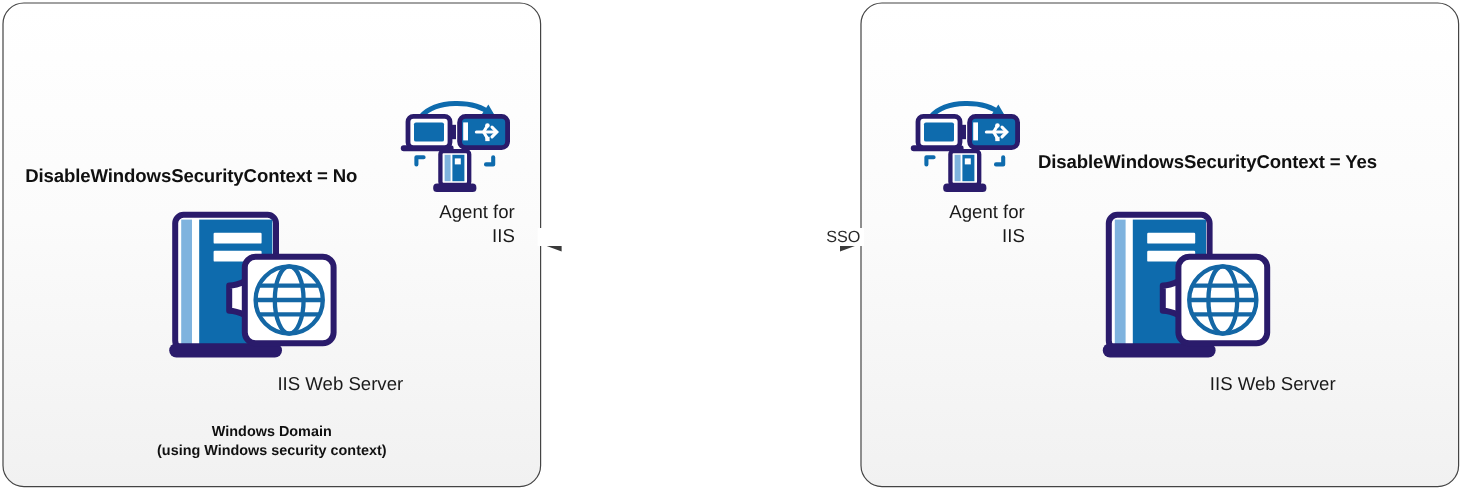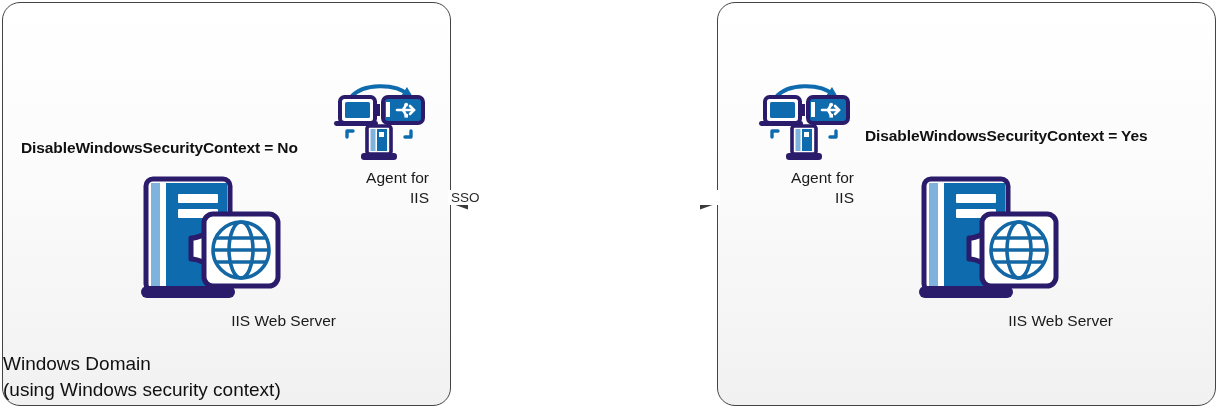--- a/index.html
+++ b/index.html
@@ -38,42 +38,43 @@
   .icon-caption {
     position: absolute;
     font-size: 15.5px;
     color: #1a1a1a;
     text-align: right;
     line-height: 1.28;
     white-space: pre-line;
   }
   .panel-footer {
     position: absolute;
-    font-size: 19px;
-    font-weight: normal;
+    font-size: 12px;
+    font-weight: bold;
     color: #101010;
+    text-align: center;
     line-height: 1.35;
     white-space: pre-line;
     width: 100%;
     left: 0;
   }
 
   
   #connector-wrap {
     position: absolute;
     left: 448px;
     top: 183px;
     width: 272px;
     height: 44px;
   }
   #sso-label {
     position: absolute;
     left: 0; top: 7px;
     width: 272px;
-    text-align: left;
+    text-align: right;
     font-size: 13.5px;
     color: #2a2a2a;
     background: #ffffff;
     padding: 0 3px;
     z-index: 3;
     pointer-events: none;
   }
   #sso-svg { position: absolute; left: 0; top: 0; }
 
   .icon-svg { position: absolute; }

